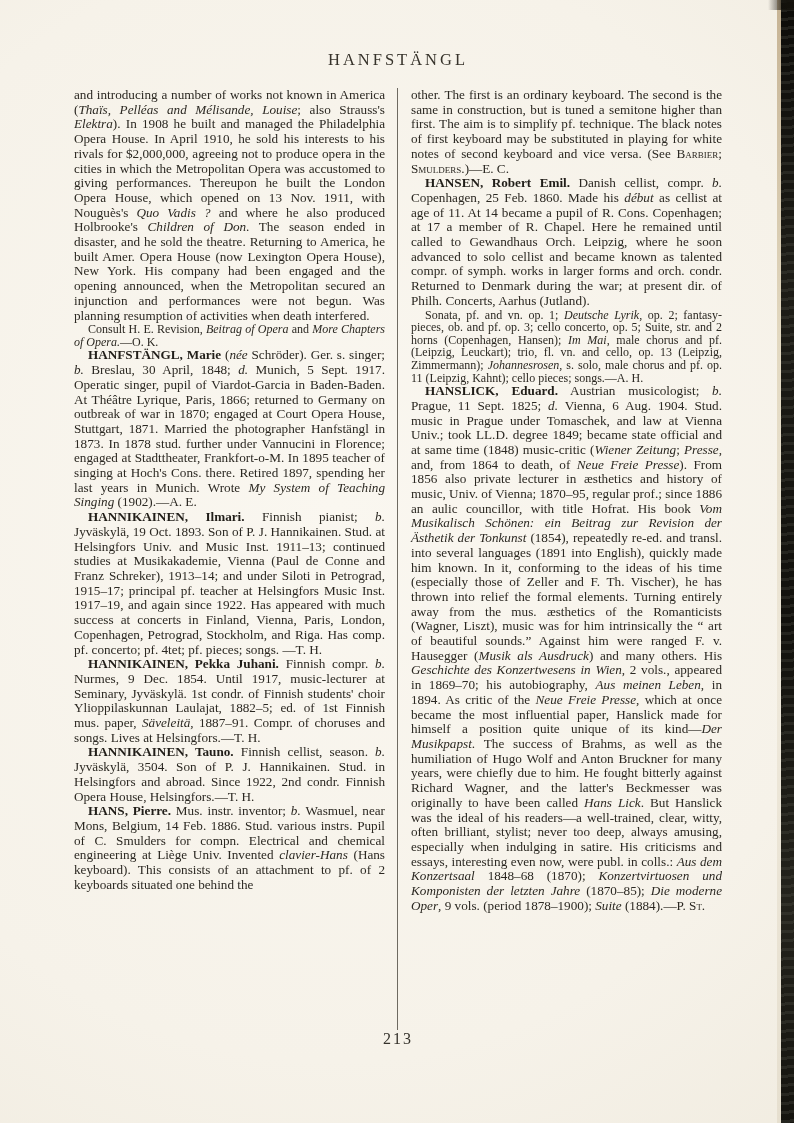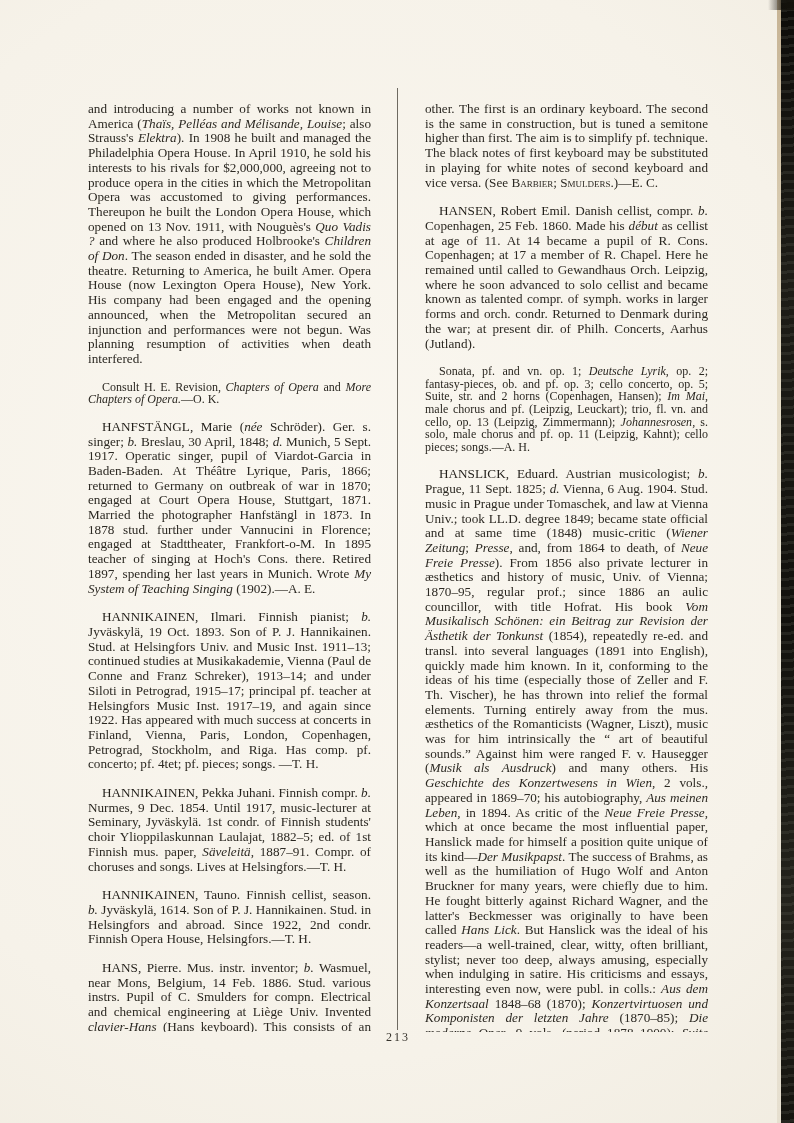--- a/index.html
+++ b/index.html
@@ -17,36 +17,36 @@
   .head{
     flex:1;text-align:center;
     font-size:16.5px;letter-spacing:3px;color:#37332b;
   }
   .columns{
     position:absolute;top:88px;left:74px;width:648px;height:944px;
     display:flex;gap:26px;overflow:hidden;
   }
   .col{width:311px;}
   .para{
-    margin:14px;text-align:justify;
+    margin:0;text-align:justify;
     font-size:13.2px;line-height:14.7px;
     text-rendering:optimizeLegibility;
   }
   .para.indent{text-indent:14px;}
   .para.small{font-size:12px;line-height:12.6px;}
-  .b{font-weight:normal;color:#211e19;}
+  .b{font-weight:bold;color:#211e19;}
   .i{font-style:italic;}
   .sc{font-variant:small-caps;}
   .divider{
     position:absolute;left:397px;top:88px;width:1px;height:942px;
     background:#6e6a61;
   }
   .page-number{
     position:absolute;top:1030px;left:74px;width:648px;
-    text-align:center;font-size:12px;letter-spacing:2px;color:#35322b;
+    text-align:center;font-size:16px;letter-spacing:2px;color:#35322b;
   }
   .page-edge-highlight{
     position:absolute;right:13px;top:0;bottom:0;width:4px;
     background:linear-gradient(180deg,#c6b394 0%,#e2d8c0 30%,#eee8da 60%,#e6dfcf 100%);
   }
   .book-edge{
     position:absolute;right:0;top:0;bottom:0;width:13px;
     background:
       repeating-linear-gradient(175deg, rgba(90,90,80,0.25) 0 3px, rgba(0,0,0,0) 3px 9px),
       linear-gradient(180deg,#0d0c09 0%,#1e1d17 25%,#12110d 55%,#24231c 80%,#15140f 100%);
@@ -54,30 +54,31 @@
   .corner-shade{
     position:absolute;right:0;top:0;width:26px;height:10px;
     background:linear-gradient(90deg, rgba(20,18,12,0) 0%, rgba(20,18,12,0.85) 70%);
   }
 </style>
 </head>
 <body>
 
 <div class="page">
   <div class="running-heads">
+    <div class="head">HANFSTÄNGL</div>
   </div>
 
   <div class="columns">
     <div class="col" id="col-left">
         <p class="para"><span>and introducing a number of works not known in America (</span><span class="i">Thaïs, Pelléas and Mélisande, Louise</span><span>; also Strauss's </span><span class="i">Elektra</span><span>). In 1908 he built and managed the Philadelphia Opera House. In April 1910, he sold his interests to his rivals for $2,000,000, agreeing not to produce opera in the cities in which the Metropolitan Opera was accustomed to giving performances. Thereupon he built the London Opera House, which opened on 13 Nov. 1911, with Nouguès's </span><span class="i">Quo Vadis ?</span><span> and where he also produced Holbrooke's </span><span class="i">Children of Don</span><span>. The season ended in disaster, and he sold the theatre. Returning to America, he built Amer. Opera House (now Lexington Opera House), New York. His company had been engaged and the opening announced, when the Metropolitan secured an injunction and performances were not begun. Was planning resumption of activities when death interfered.</span></p>
-        <p class="para small indent"><span>Consult H. E. Revision, </span><span class="i">Chapters of Opera</span><span> and </span><span class="i">More Chapters of Opera.</span><span>—O. K.</span></p>
+        <p class="para small indent"><span>Consult H. E. Revision, </span><span class="i">Beitrag of Opera</span><span> and </span><span class="i">More Chapters of Opera.</span><span>—O. K.</span></p>
         <p class="para indent"><span class="b">HANFSTÄNGL, Marie</span><span> (</span><span class="i">née</span><span> Schröder). Ger. s. singer; </span><span class="i">b.</span><span> Breslau, 30 April, 1848; </span><span class="i">d.</span><span> Munich, 5 Sept. 1917. Operatic singer, pupil of Viardot-Garcia in Baden-Baden. At Théâtre Lyrique, Paris, 1866; returned to Germany on outbreak of war in 1870; engaged at Court Opera House, Stuttgart, 1871. Married the photographer Hanfstängl in 1873. In 1878 stud. further under Vannucini in Florence; engaged at Stadttheater, Frankfort-o-M. In 1895 teacher of singing at Hoch's Cons. there. Retired 1897, spending her last years in Munich. Wrote </span><span class="i">My System of Teaching Singing</span><span> (1902).—A. E.</span></p>
         <p class="para indent"><span class="b">HANNIKAINEN, Ilmari.</span><span> Finnish pianist; </span><span class="i">b.</span><span> Jyväskylä, 19 Oct. 1893. Son of P. J. Hannikainen. Stud. at Helsingfors Univ. and Music Inst. 1911–13; continued studies at Musikakademie, Vienna (Paul de Conne and Franz Schreker), 1913–14; and under Siloti in Petrograd, 1915–17; principal pf. teacher at Helsingfors Music Inst. 1917–19, and again since 1922. Has appeared with much success at concerts in Finland, Vienna, Paris, London, Copenhagen, Petrograd, Stockholm, and Riga. Has comp. pf. concerto; pf. 4tet; pf. pieces; songs. —T. H.</span></p>
         <p class="para indent"><span class="b">HANNIKAINEN, Pekka Juhani.</span><span> Finnish compr. </span><span class="i">b.</span><span> Nurmes, 9 Dec. 1854. Until 1917, music-lecturer at Seminary, Jyväskylä. 1st condr. of Finnish students' choir Ylioppilaskunnan Laulajat, 1882–5; ed. of 1st Finnish mus. paper, </span><span class="i">Säveleitä</span><span>, 1887–91. Compr. of choruses and songs. Lives at Helsingfors.—T. H.</span></p>
-        <p class="para indent"><span class="b">HANNIKAINEN, Tauno.</span><span> Finnish cellist, season. </span><span class="i">b.</span><span> Jyväskylä, 1614. Son of P. J. Hannikainen. Stud. in Helsingfors and abroad. Since 1922, 2nd condr. Finnish Opera House, Helsingfors.—T. H.</span></p>
+        <p class="para indent"><span class="b">HANNIKAINEN, Tauno.</span><span> Finnish cellist, season. </span><span class="i">b.</span><span> Jyväskylä, 3504. Son of P. J. Hannikainen. Stud. in Helsingfors and abroad. Since 1922, 2nd condr. Finnish Opera House, Helsingfors.—T. H.</span></p>
         <p class="para indent"><span class="b">HANS, Pierre.</span><span> Mus. instr. inventor; </span><span class="i">b.</span><span> Wasmuel, near Mons, Belgium, 14 Feb. 1886. Stud. various instrs. Pupil of C. Smulders for compn. Electrical and chemical engineering at Liège Univ. Invented </span><span class="i">clavier-Hans</span><span> (Hans keyboard). This consists of an attachment to pf. of 2 keyboards situated one behind the</span></p>
       </div>
     <div class="col" id="col-right">
         <p class="para"><span>other. The first is an ordinary keyboard. The second is the same in construction, but is tuned a semitone higher than first. The aim is to simplify pf. technique. The black notes of first keyboard may be substituted in playing for white notes of second keyboard and vice versa. (See </span><span class="sc">Barbier</span><span>; </span><span class="sc">Smulders</span><span>.)—E. C.</span></p>
         <p class="para indent"><span class="b">HANSEN, Robert Emil.</span><span> Danish cellist, compr. </span><span class="i">b.</span><span> Copenhagen, 25 Feb. 1860. Made his </span><span class="i">début</span><span> as cellist at age of 11. At 14 became a pupil of R. Cons. Copenhagen; at 17 a member of R. Chapel. Here he remained until called to Gewandhaus Orch. Leipzig, where he soon advanced to solo cellist and became known as talented compr. of symph. works in larger forms and orch. condr. Returned to Denmark during the war; at present dir. of Philh. Concerts, Aarhus (Jutland).</span></p>
         <p class="para small indent"><span>Sonata, pf. and vn. op. 1; </span><span class="i">Deutsche Lyrik</span><span>, op. 2; fantasy-pieces, ob. and pf. op. 3; cello concerto, op. 5; Suite, str. and 2 horns (Copenhagen, Hansen); </span><span class="i">Im Mai</span><span>, male chorus and pf. (Leipzig, Leuckart); trio, fl. vn. and cello, op. 13 (Leipzig, Zimmermann); </span><span class="i">Johannesrosen</span><span>, s. solo, male chorus and pf. op. 11 (Leipzig, Kahnt); cello pieces; songs.—A. H.</span></p>
         <p class="para indent"><span class="b">HANSLICK, Eduard.</span><span> Austrian musicologist; </span><span class="i">b.</span><span> Prague, 11 Sept. 1825; </span><span class="i">d.</span><span> Vienna, 6 Aug. 1904. Stud. music in Prague under Tomaschek, and law at Vienna Univ.; took LL.D. degree 1849; became state official and at same time (1848) music-critic (</span><span class="i">Wiener Zeitung</span><span>; </span><span class="i">Presse</span><span>, and, from 1864 to death, of </span><span class="i">Neue Freie Presse</span><span>). From 1856 also private lecturer in æsthetics and history of music, Univ. of Vienna; 1870–95, regular prof.; since 1886 an aulic councillor, with title Hofrat. His book </span><span class="i">Vom Musikalisch Schönen: ein Beitrag zur Revision der Ästhetik der Tonkunst</span><span> (1854), repeatedly re-ed. and transl. into several languages (1891 into English), quickly made him known. In it, conforming to the ideas of his time (especially those of Zeller and F. Th. Vischer), he has thrown into relief the formal elements. Turning entirely away from the mus. æsthetics of the Romanticists (Wagner, Liszt), music was for him intrinsically the “ art of beautiful sounds.” Against him were ranged F. v. Hausegger (</span><span class="i">Musik als Ausdruck</span><span>) and many others. His </span><span class="i">Geschichte des Konzertwesens in Wien</span><span>, 2 vols., appeared in 1869–70; his autobiography, </span><span class="i">Aus meinen Leben</span><span>, in 1894. As critic of the </span><span class="i">Neue Freie Presse</span><span>, which at once became the most influential paper, Hanslick made for himself a position quite unique of its kind—</span><span class="i">Der Musikpapst</span><span>. The success of Brahms, as well as the humiliation of Hugo Wolf and Anton Bruckner for many years, were chiefly due to him. He fought bitterly against Richard Wagner, and the latter's Beckmesser was originally to have been called </span><span class="i">Hans Lick</span><span>. But Hanslick was the ideal of his readers—a well-trained, clear, witty, often brilliant, stylist; never too deep, always amusing, especially when indulging in satire. His criticisms and essays, interesting even now, were publ. in colls.: </span><span class="i">Aus dem Konzertsaal</span><span> 1848–68 (1870); </span><span class="i">Konzertvirtuosen und Komponisten der letzten Jahre</span><span> (1870–85); </span><span class="i">Die moderne Oper</span><span>, 9 vols. (period 1878–1900); </span><span class="i">Suite</span><span> (1884).—</span><span class="sc">P. St.</span></p>
       </div>
   </div>
 

